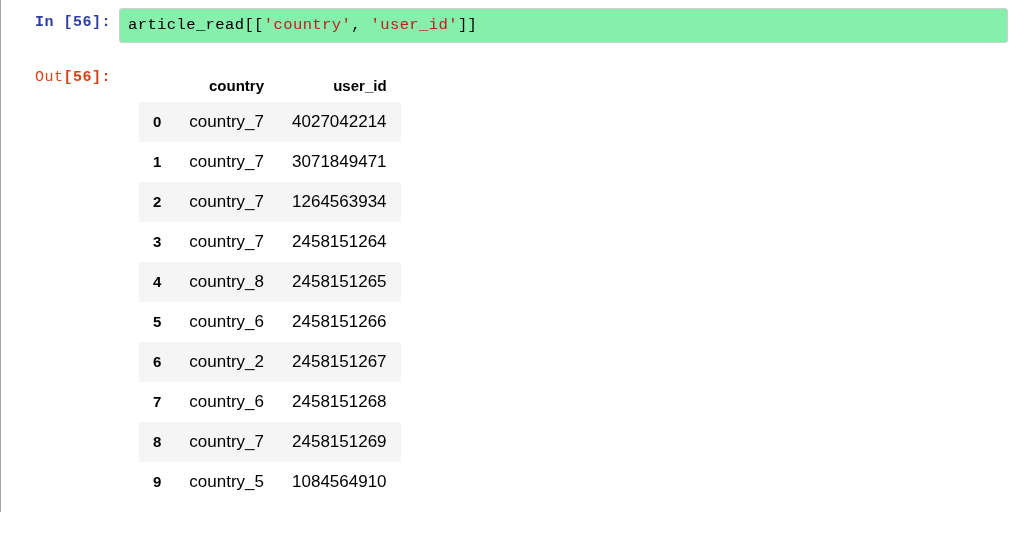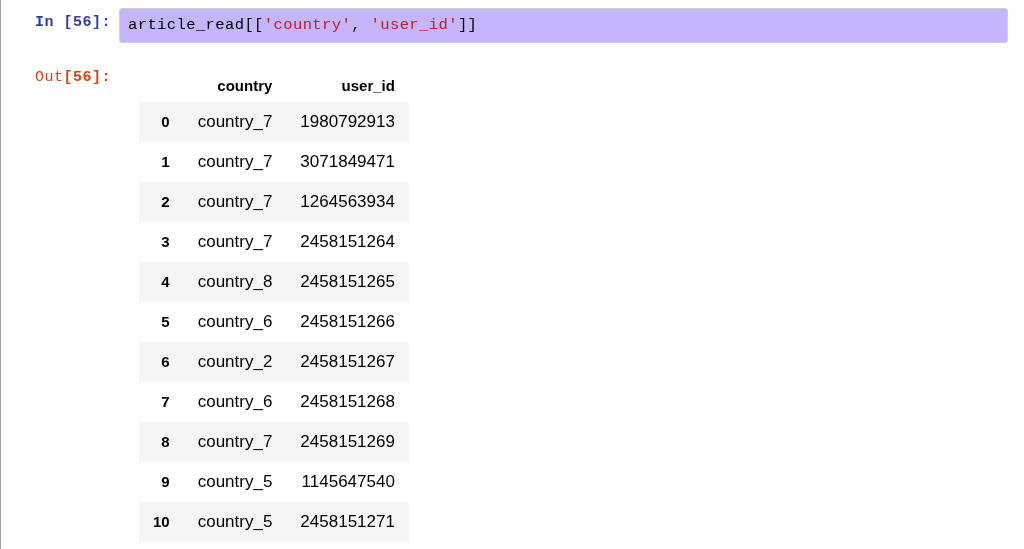--- a/index.html
+++ b/index.html
@@ -40,21 +40,21 @@
   .prompt.out .bracket,
   .prompt.out .colon,
   .prompt.out .number { color: #D84315; }
 
   .input-area {
     flex-grow: 1;
   }
   .code-box {
     border: 1px solid #cfcfcf;
     border-radius: 3px;
-    background: #c4b5fd;
+    background: #86efac;
     padding: 6px 8px;
     font-family: "Menlo","Monaco","Consolas","Courier New",monospace;
     font-size: 15.5px;
     line-height: 1.35;
     letter-spacing: 0.4px;
   }
   .tok-id  { color: #000; }
   .tok-str { color: #BA2121; }
   .tok-punct { color: #000; }
 
@@ -124,21 +124,21 @@
             <th class="corner"></th>
             <th>country</th>
             <th>user_id</th>
           </tr>
         </thead>
         <tbody id="df-body">
 
         <tr class="even">
               <th class="rowhdr">0</th>
               <td>country_7</td>
-              <td>1980792913</td>
+              <td>4027042214</td>
             </tr>
             <tr class="odd">
               <th class="rowhdr">1</th>
               <td>country_7</td>
               <td>3071849471</td>
             </tr>
             <tr class="even">
               <th class="rowhdr">2</th>
               <td>country_7</td>
               <td>1264563934</td>
@@ -169,25 +169,20 @@
               <td>2458151268</td>
             </tr>
             <tr class="even">
               <th class="rowhdr">8</th>
               <td>country_7</td>
               <td>2458151269</td>
             </tr>
             <tr class="odd">
               <th class="rowhdr">9</th>
               <td>country_5</td>
-              <td>1145647540</td>
-            </tr>
-            <tr class="even">
-              <th class="rowhdr">10</th>
-              <td>country_5</td>
-              <td>2458151271</td>
+              <td>1084564910</td>
             </tr>
           </tbody>
       </table>
     </div>
 
   </div>
 </div>
 
 </body></html>

